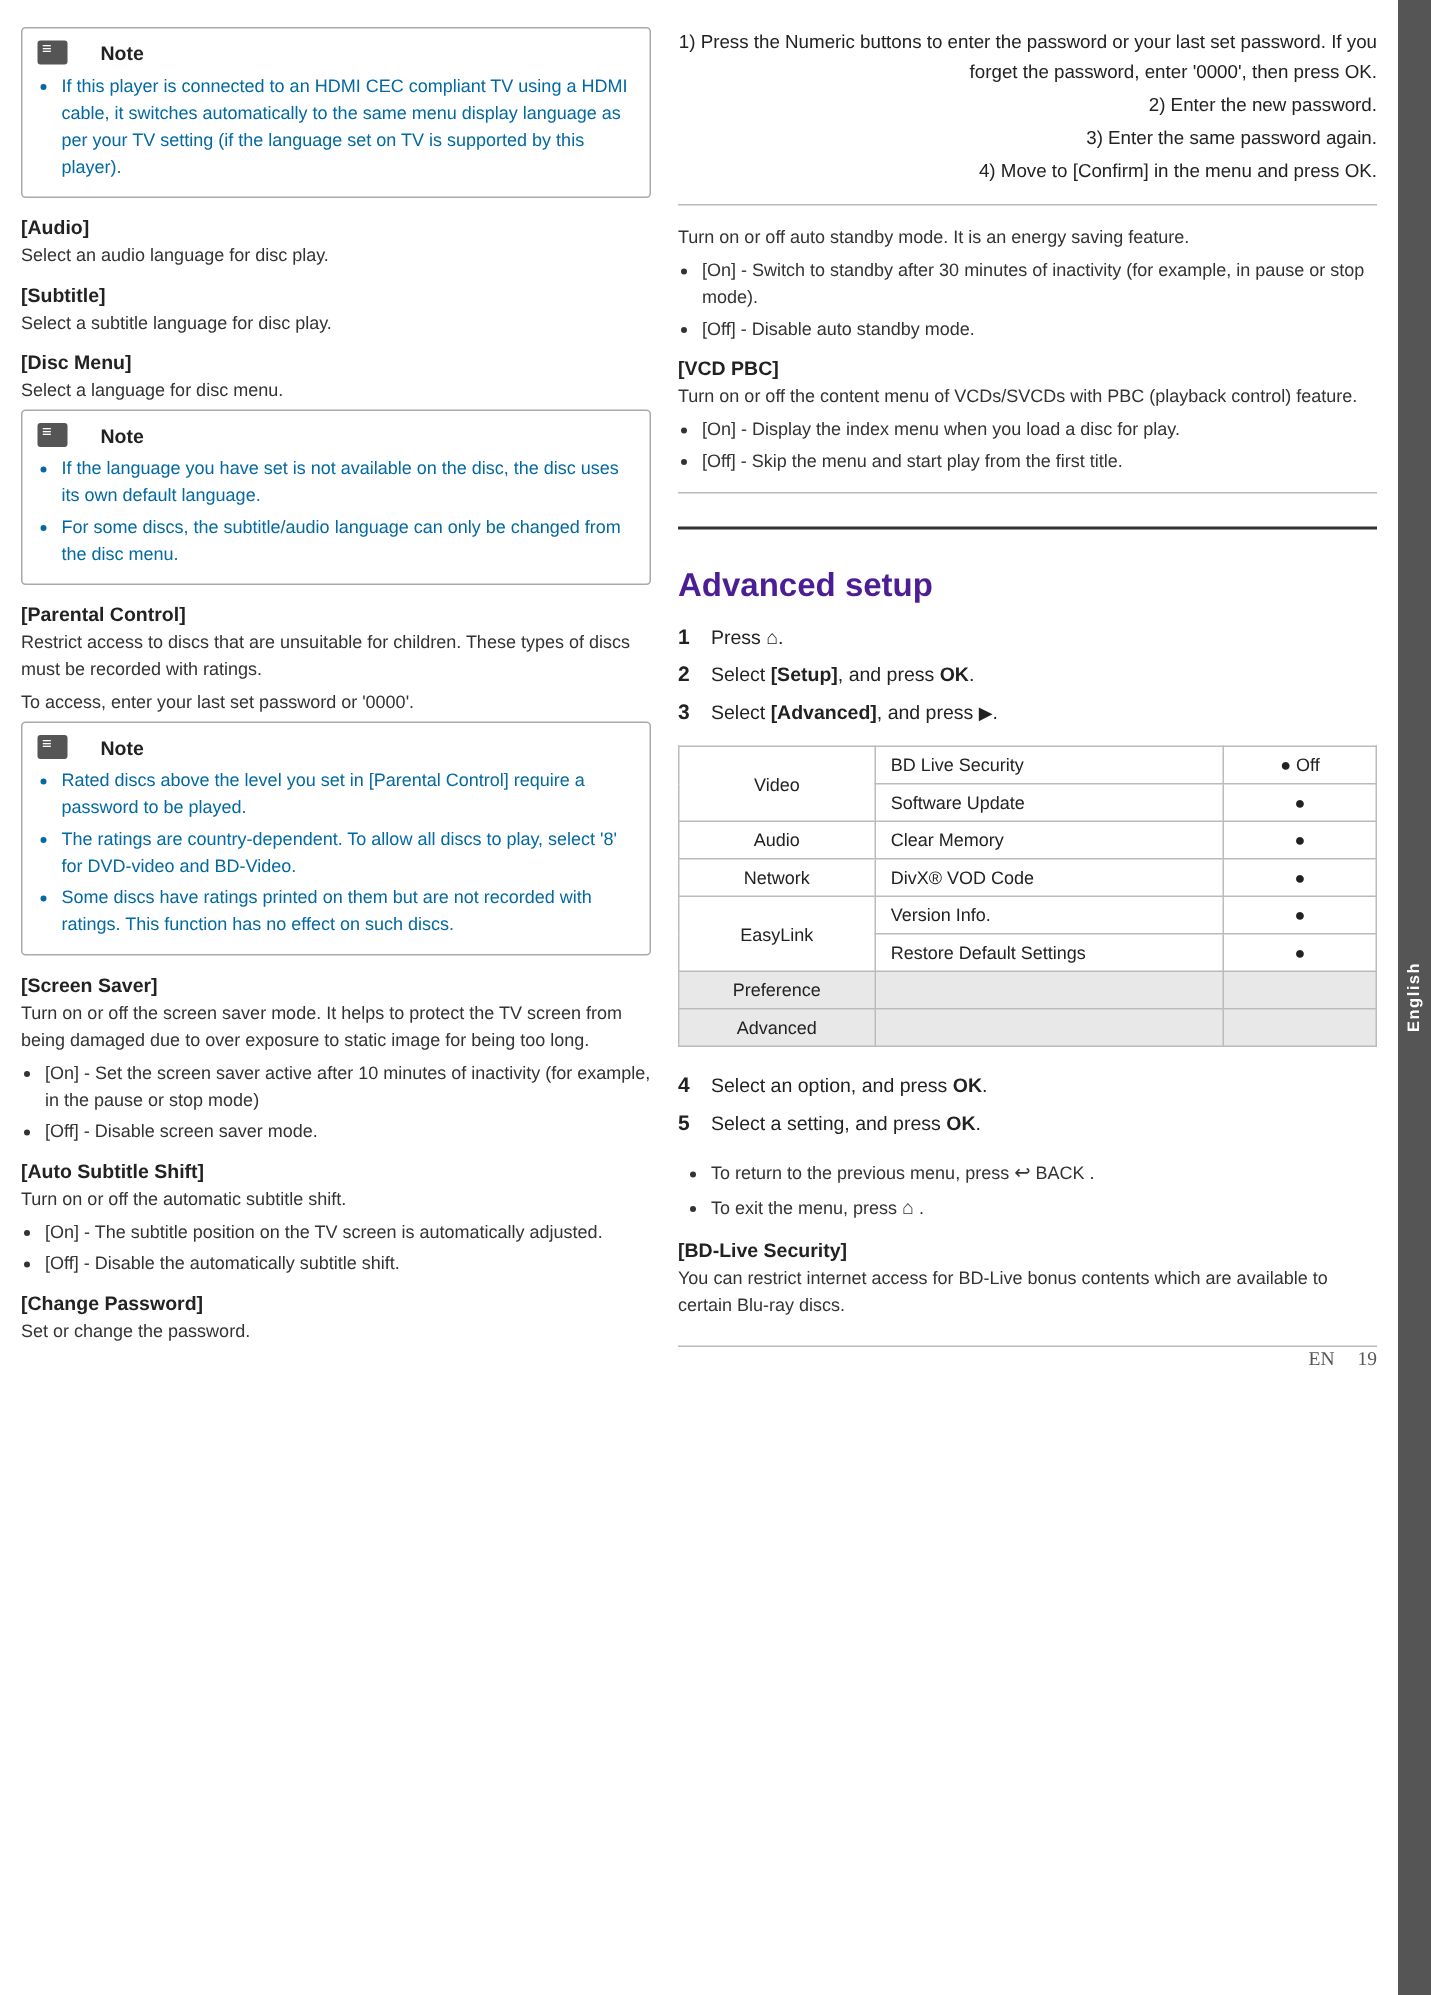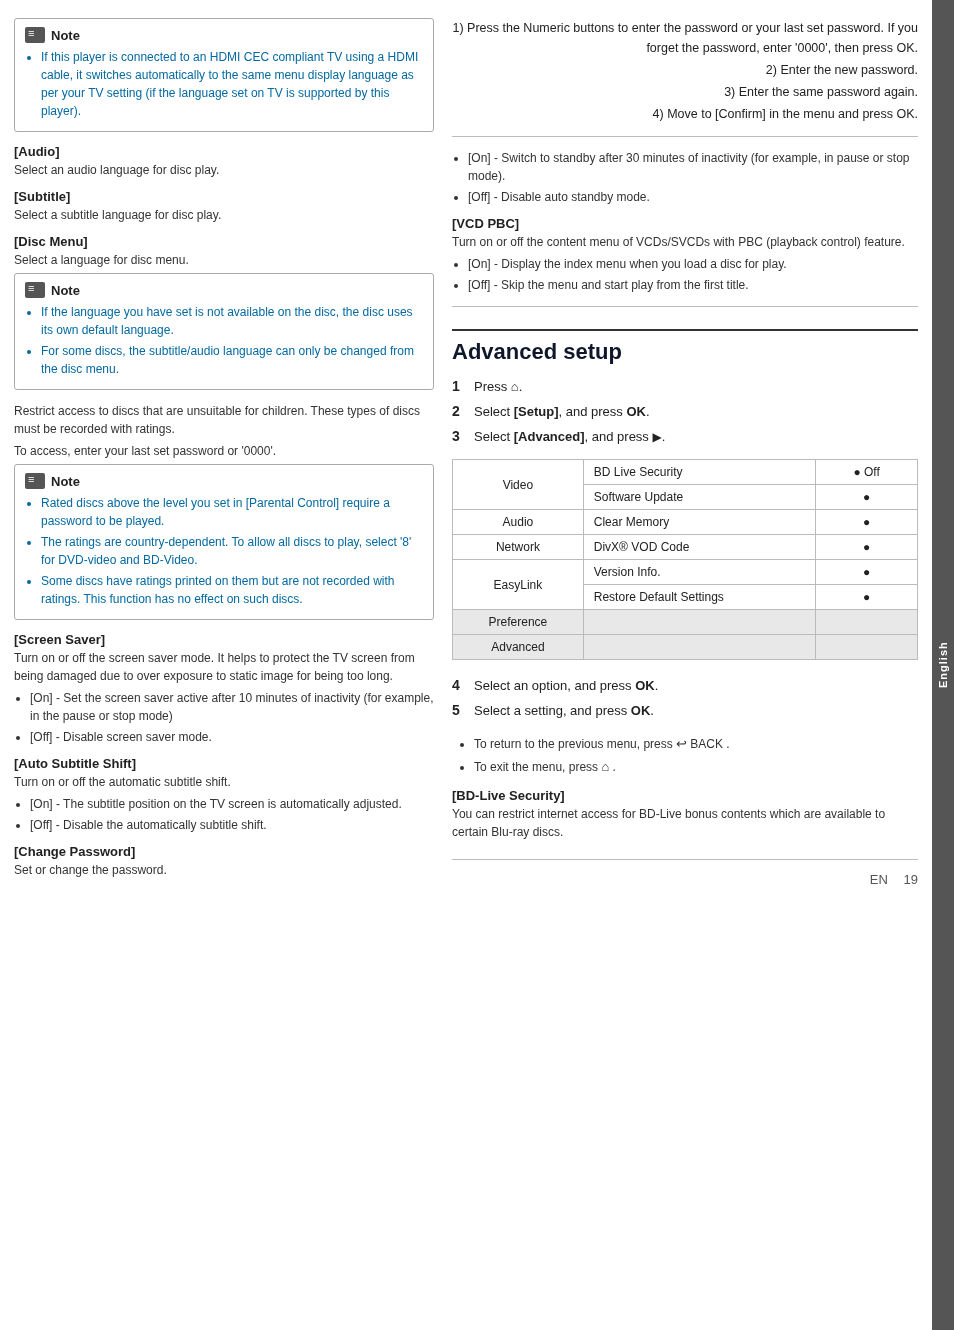--- a/index.html
+++ b/index.html
@@ -56,21 +56,21 @@
       border: 1px solid #aaa;
       border-radius: 3px;
       padding: 8px 10px;
       margin-bottom: 12px;
       background: #fff;
     }
 
     .note-header {
       display: flex;
       align-items: center;
-      gap: 6px;
+      gap: 22px;
       font-weight: bold;
       font-size: 13px;
       margin-bottom: 5px;
     }
 
     .note-icon {
       width: 20px;
       height: 16px;
       background: #555;
       display: inline-block;
@@ -124,23 +124,23 @@
     }
 
     .bullet-list li {
       margin-bottom: 3px;
     }
 
     
     .advanced-setup-heading {
       font-size: 22px;
       font-weight: bold;
-      color: #0f172a;
+      color: #4c1d95;
       border-top: 2px solid #333;
-      padding-top: 8px;
+      padding-top: 24px;
       margin-bottom: 10px;
       margin-top: 22px;
     }
 
     
     .steps-list {
       list-style: none;
       padding: 0;
       margin-bottom: 12px;
     }
@@ -223,21 +223,22 @@
     }
     .keyword { font-weight: bold; }
 
     
     .page-number-row {
       display: flex;
       justify-content: flex-end;
       align-items: center;
       margin-top: 18px;
       border-top: 1px solid #bbb;
-      padding-top: 12px;
+      padding-top: 0;
+      font-family: Liberation Serif, serif;
     }
 
     .page-num-text {
       font-size: 13px;
       color: #555;
     }
 
     hr.section-divider {
       border: none;
       border-top: 1px solid #bbb;
@@ -303,20 +304,21 @@
           <span class="note-icon"></span>
           <span>Note</span>
         </div>
         <ul>
           <li>If the language you have set is not available on the disc, the disc uses its own default language.</li>
           <li>For some discs, the subtitle/audio language can only be changed from the disc menu.</li>
         </ul>
       </div>
 
       <div>
+        <div class="section-heading">[Parental Control]</div>
         <div class="section-text">Restrict access to discs that are unsuitable for children. These types of discs must be recorded with ratings.</div>
         <div class="section-text">To access, enter your last set password or '0000'.</div>
       </div>
 
       <div class="note-box">
         <div class="note-header">
           <span class="note-icon"></span>
           <span>Note</span>
         </div>
         <ul>
@@ -364,20 +366,21 @@
           <span>3) Enter the same password again.</span>
         </li>
         <li>
           <span>4) Move to [Confirm] in the menu and press OK.</span>
         </li>
       </ol>
 
       <hr class="section-divider">
 
       <div>
+        <div class="section-text">Turn on or off auto standby mode. It is an energy saving feature.</div>
         <ul class="bullet-list">
           <li>[On] - Switch to standby after 30 minutes of inactivity (for example, in pause or stop mode).</li>
           <li>[Off] - Disable auto standby mode.</li>
         </ul>
       </div>
 
       <div>
         <div class="section-heading">[VCD PBC]</div>
         <div class="section-text">Turn on or off the content menu of VCDs/SVCDs with PBC (playback control) feature.</div>
         <ul class="bullet-list">

